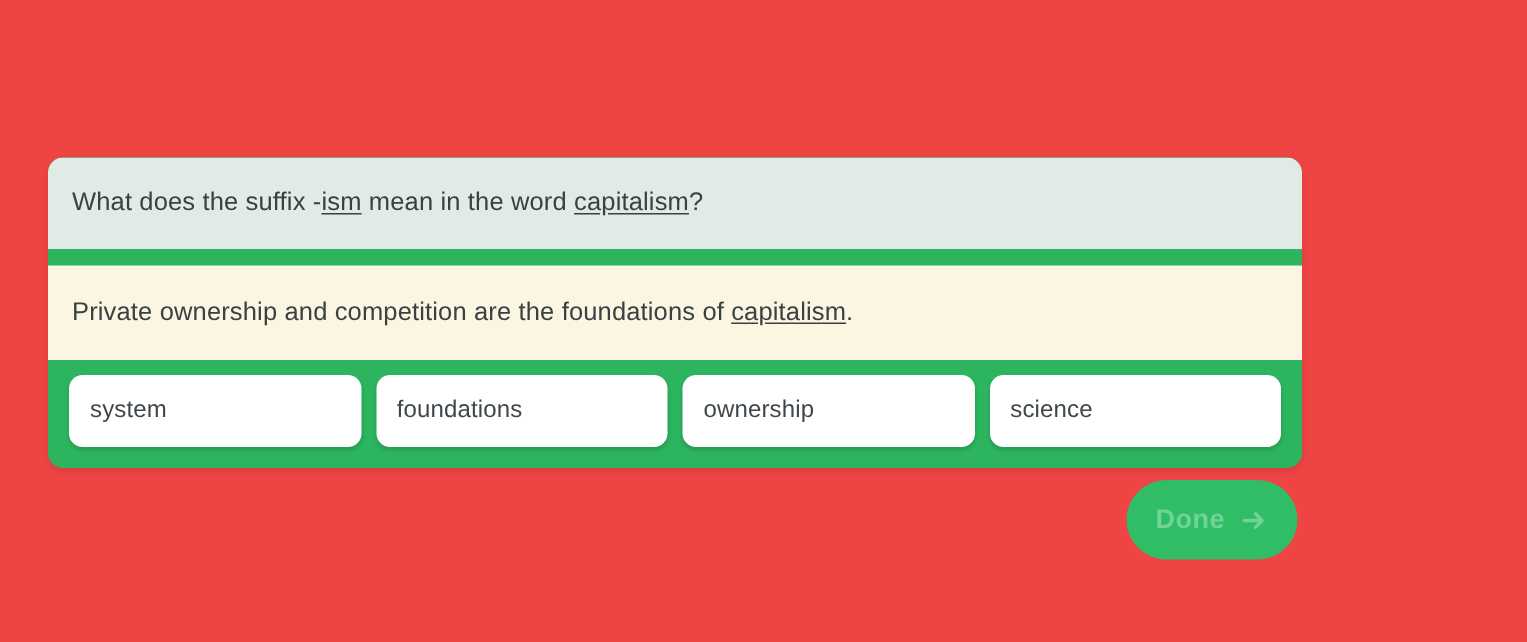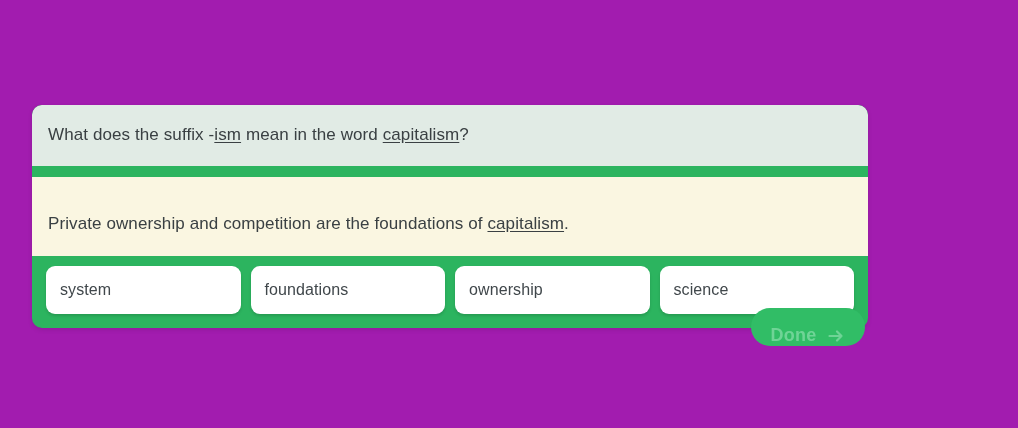--- a/index.html
+++ b/index.html
@@ -13,21 +13,21 @@
   body {
     background: #22c55e;
     font-family: "Liberation Sans", sans-serif;
     -webkit-font-smoothing: antialiased;
   }
 
   #app {
     position: relative;
     width: 1018px;
     height: 428px;
-    background: #a21caf;
+    background: #ef4444;
   }
 
   
   .exercise-card {
     position: absolute;
     left: 32px;
     top: 105px;
     width: 836px;
     background: #2cb45f;
     border-radius: 10px;
@@ -57,21 +57,21 @@
   
   .panel-divider {
     height: 11px;
     background: #2cb45f;
     width: 100%;
   }
 
   
   .sentence-panel {
     background: #faf6e1;
-    padding: 35px 16px 20px 16px;
+    padding: 19px 16px 20px 16px;
     min-height: 57px;
     display: flex;
     align-items: center;
   }
 
   .sentence-text {
     font-size: 17px;
     line-height: 24px;
     color: #3a4043;
     letter-spacing: 0.1px;
@@ -105,29 +105,29 @@
     letter-spacing: 0.1px;
     box-shadow: 0 2px 3px rgba(0,0,0,0.14);
     cursor: pointer;
     text-align: right;
   }
 
   
   .done-button {
     position: absolute;
     left: 751px;
-    top: 308px;
+    top: 320px;
     width: 114px;
-    height: 38px;
+    height: 53px;
     border: none;
     border-radius: 27px;
     background: #31bd66;
     color: #6fd496;
     display: flex;
-    align-items: flex-end;
+    align-items: center;
     justify-content: center;
     gap: 9px;
     font-family: "Liberation Sans", sans-serif;
     font-size: 18px;
     font-weight: bold;
     letter-spacing: 0.3px;
     cursor: default;
   }
 
   .done-label { color: #6fd496; }

